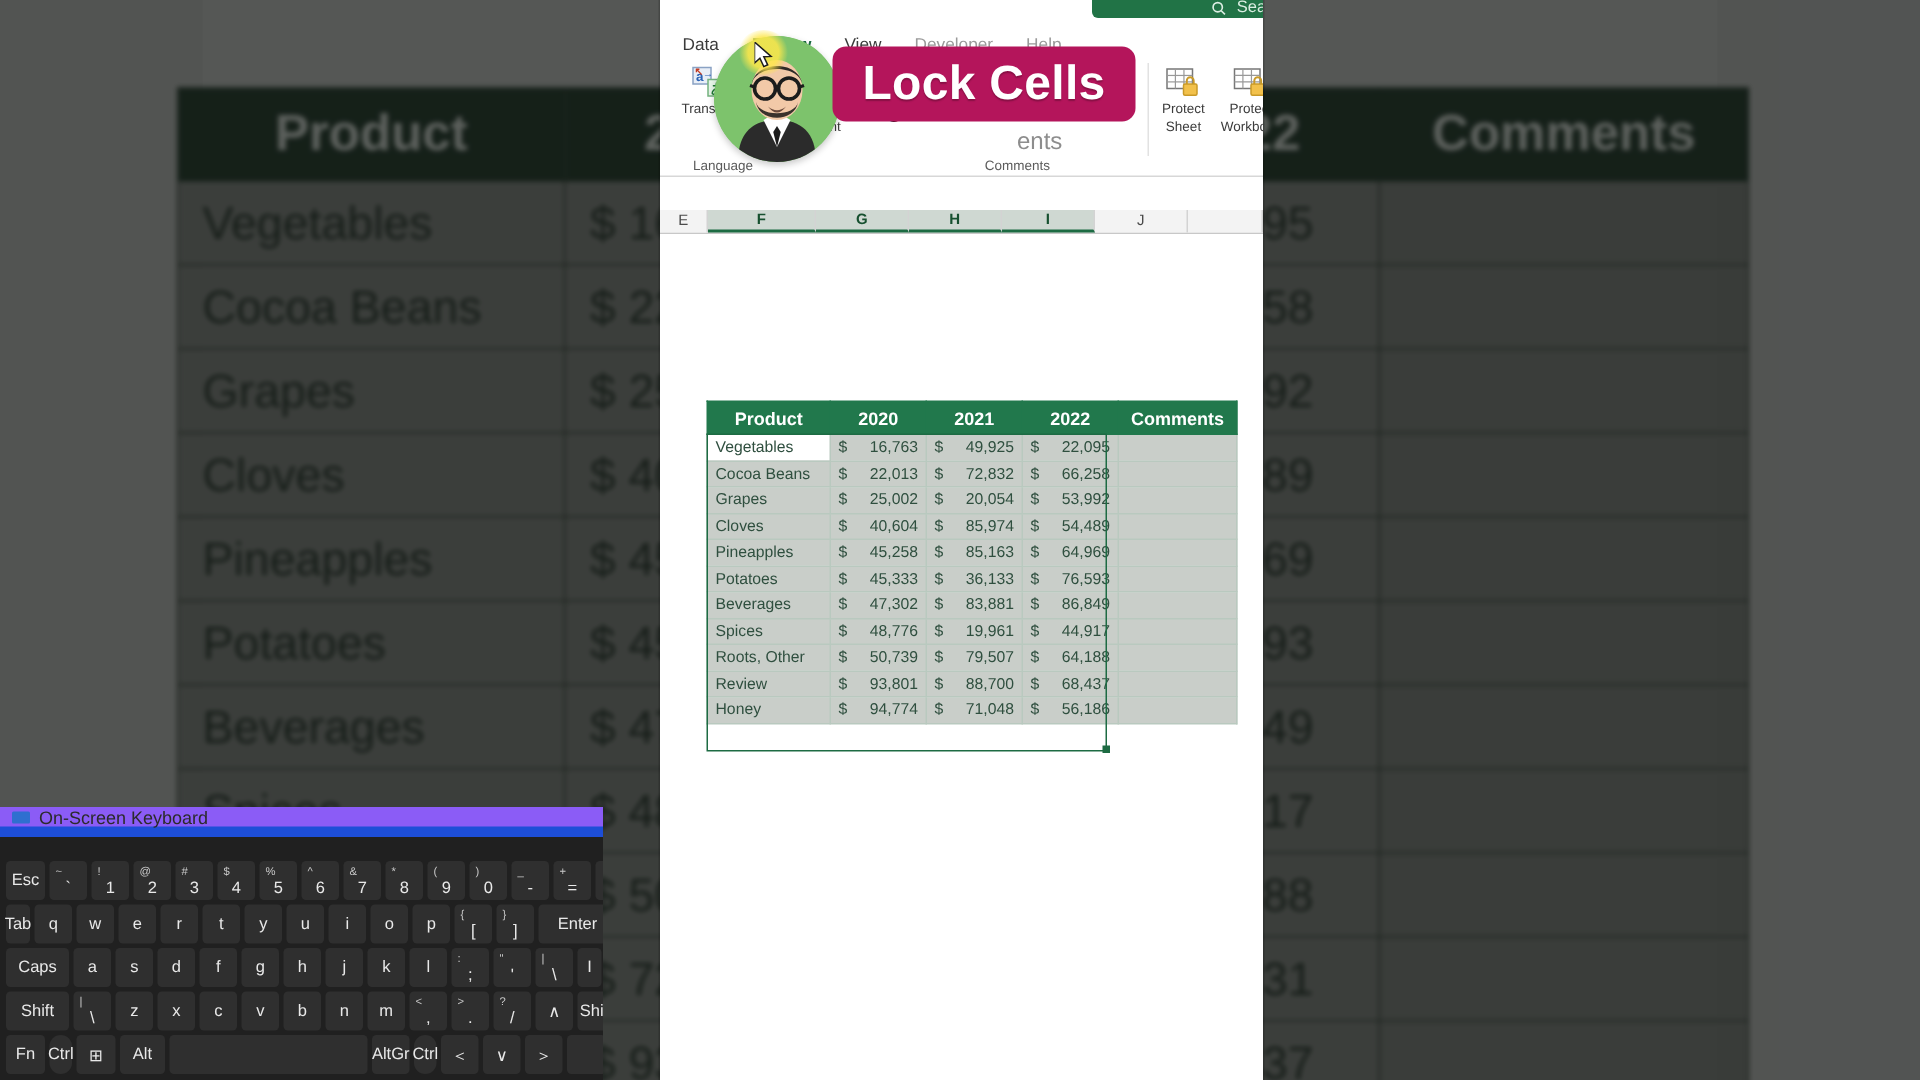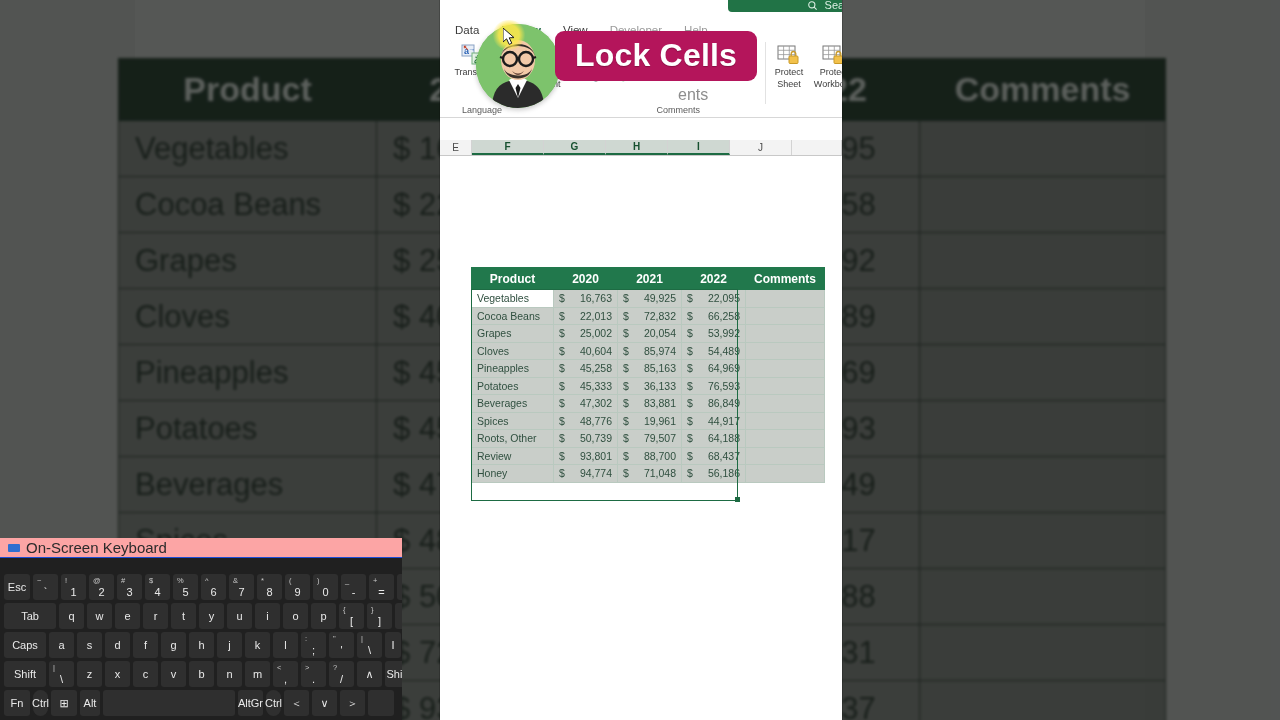--- a/index.html
+++ b/index.html
@@ -204,25 +204,25 @@
     width:5px; height:5px; background:#1d6b43;
   }
 
   
   #osk{
     position:absolute; left:0; top:538px; width:402px; height:182px;
     background:#202020;
     overflow:hidden;
   }
   #osk-title{
-    height:20px; background:#fca5a5;
+    height:20px; background:#8b5cf6;
     display:flex; align-items:center; gap:6px;
     padding-left:8px;
-    font-size:15px; color:#2b2b2b;
-    border-bottom:1px solid #1d4ed8;
+    font-size:12px; color:#2b2b2b;
+    border-bottom:7px solid #1d4ed8;
   }
   #osk-title .kbicon{
     width:12px; height:8px; background:#2f6fd0; border-radius:1px;
     display:inline-block;
   }
   #keys{ padding:16px 4px 6px 4px; }
   .krow{ display:flex; gap:3px; margin-bottom:3px; height:26px; }
   .key{
     background:#2f2f2f; border-radius:3px;
     color:#e9e9e9; font-size:11px;
@@ -230,29 +230,29 @@
     flex:0 0 auto; width:25px;
     position:relative;
   }
   .key.dual{ align-items:flex-end; padding-bottom:2px; }
   .key .up{
     position:absolute; left:4px; top:2px;
     font-size:7.5px; color:#c9c9c9;
   }
   .key .lo{ font-size:11px; }
   .key.w-esc{ width:26px; font-size:10px; }
-  .key.w-tab{ width:52px; font-size:10.5px; }
+  .key.w-tab{ width:16px; font-size:10.5px; }
   .key.w-caps{ width:42px; font-size:10.5px; }
   .key.w-shift{ width:42px; font-size:10.5px; }
   .key.w-enter{ width:52px; font-size:10.5px; }
   .key.w-bksp{ width:36px; }
   .key.w-space{ width:132px; }
   .key.w-fn{ width:26px; font-size:10.5px; }
   .key.w-ctrl{ width:15px; font-size:8.5px;border-radius:13px; }
-  .key.w-alt{ width:20px; font-size:10px; }
+  .key.w-alt{ width:30px; font-size:10px; }
   .key.w-sm{ width:25px; font-size:8px; }
   .key.edge{ width:16px; }
   .key.arrow{ font-size:12px; }
 </style>
 </head>
 <body>
 
 <div id="bg-layer">
   <div id="bg-side-left"></div>
   <div id="bg-side-right"></div>

